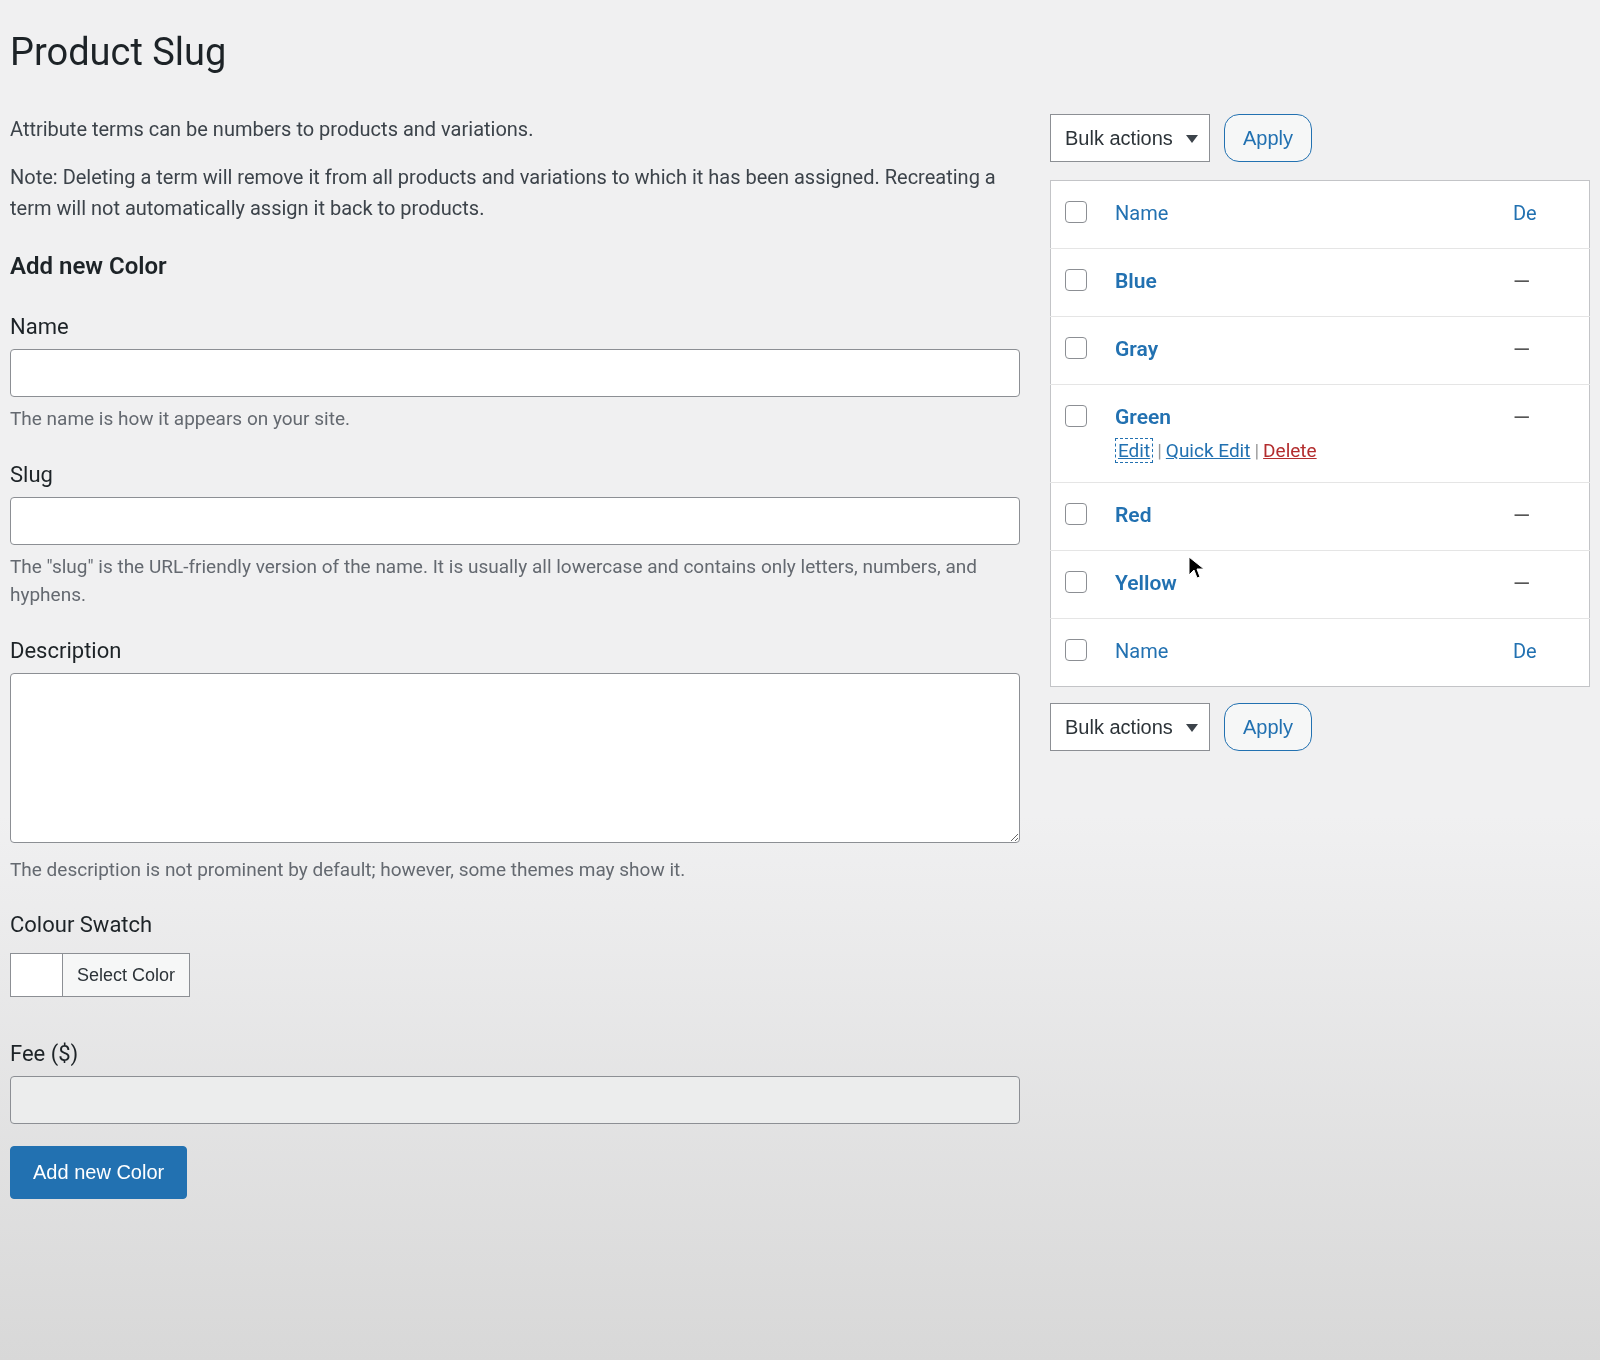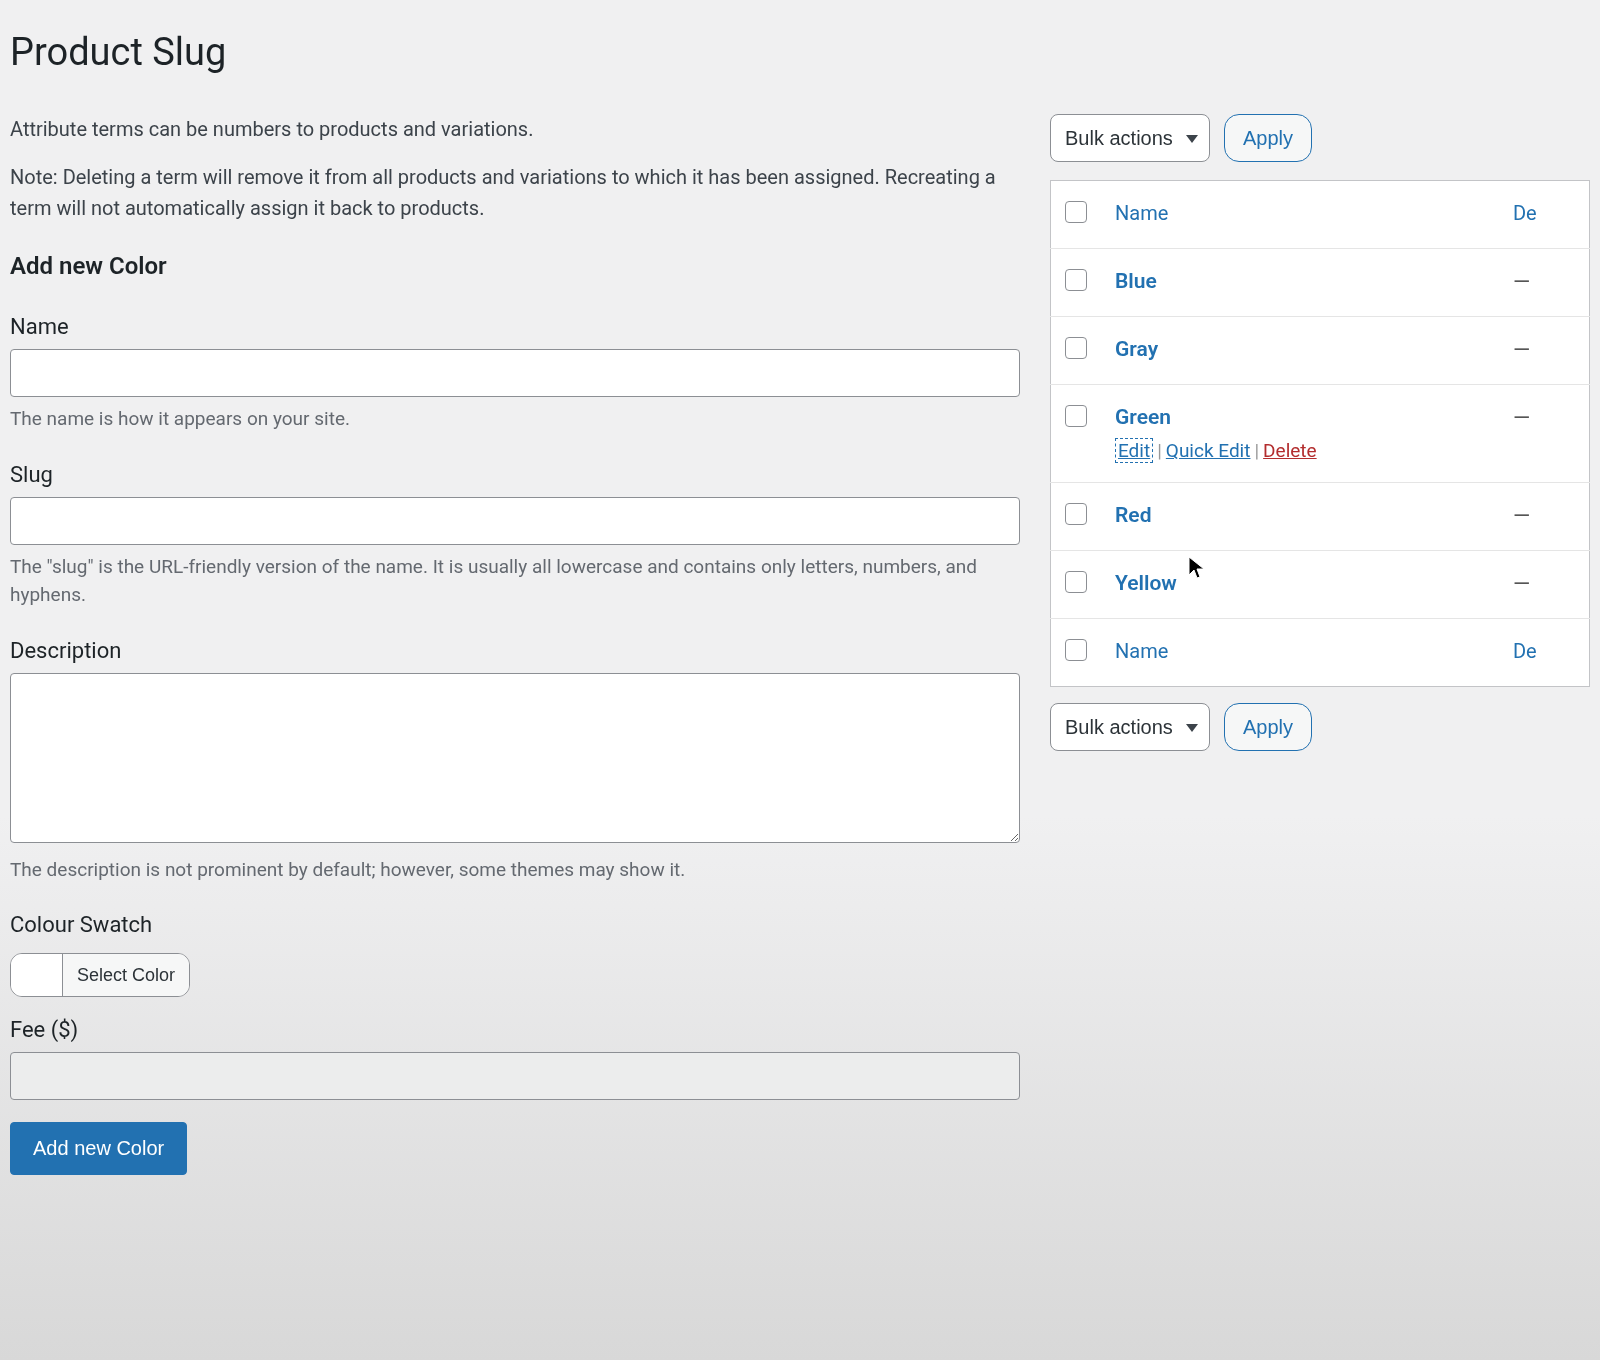--- a/index.html
+++ b/index.html
@@ -31,40 +31,40 @@
   border: 1px solid #8c8f94;
   border-radius: 4px;
   background: #fff;
   padding: 8px 10px;
   font-size: 20px;
   color: #2c3338;
 }
 .text-input { height: 48px; }
 .field-help { color: #646970; font-size: 19px; margin-top: 8px; line-height: 1.5; margin-bottom: 28px; }
 .textarea-input { height: 170px; resize: both; }
-.swatch-row { display: inline-flex; border: 1px solid #8c8f94; border-radius: 12px; overflow: hidden; height: 44px; margin-top: 6px; margin-bottom: 20px; }
+.swatch-row { display: inline-flex; border: 1px solid #8c8f94; border-radius: 0; overflow: hidden; height: 44px; margin-top: 6px; margin-bottom: 44px; }
 .swatch-preview { width: 52px; background: #fff; border-right: 1px solid #8c8f94; }
 .swatch-btn { background: #f6f7f7; border: none; padding: 0 14px; font-size: 18px; color: #2c3338; cursor: pointer; }
 .fee-input { background: #eceded; }
 .primary-btn {
   background: #2271b1;
   color: #fff;
   border: 1px solid #2271b1;
   border-radius: 4px;
   padding: 14px 22px;
   font-size: 20px;
   cursor: pointer;
   margin-top: 22px;
 }
 
 .bulk-row { display: flex; gap: 14px; margin-bottom: 18px; align-items: center; }
 .bulk-select {
   border: 1px solid #8c8f94;
   background: #fff;
-  border-radius: 8px;
+  border-radius: 0;
   height: 48px;
   padding: 0 36px 0 14px;
   font-size: 20px;
   color: #2c3338;
   appearance: none;
   position: relative;
 }
 .select-wrap { position: relative; display: inline-block; }
 .select-wrap::after {
   content: "";

